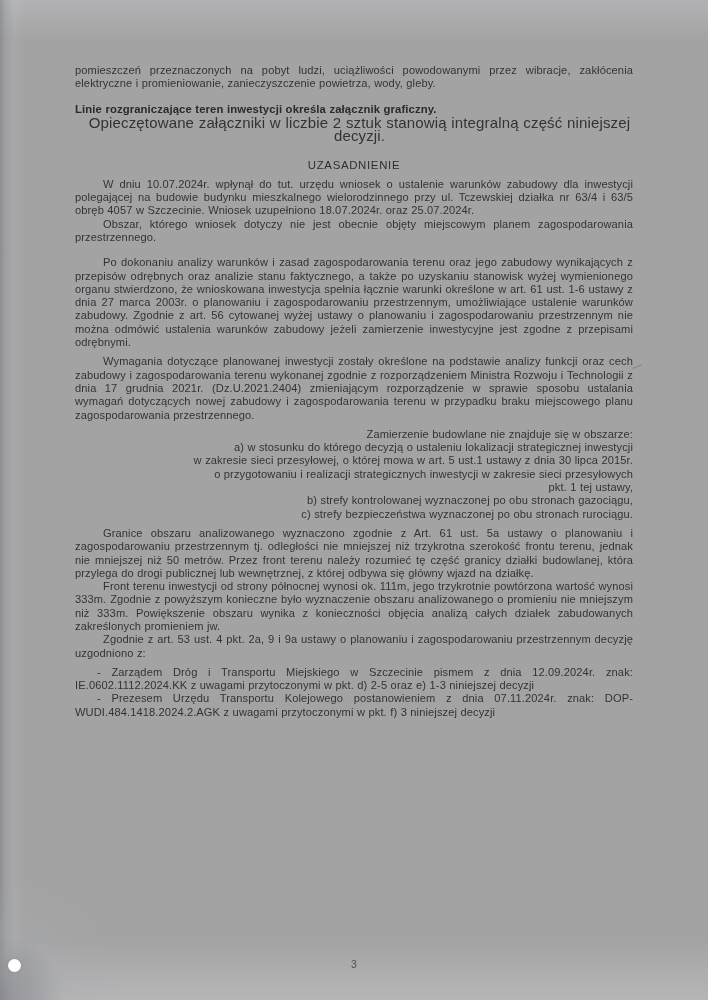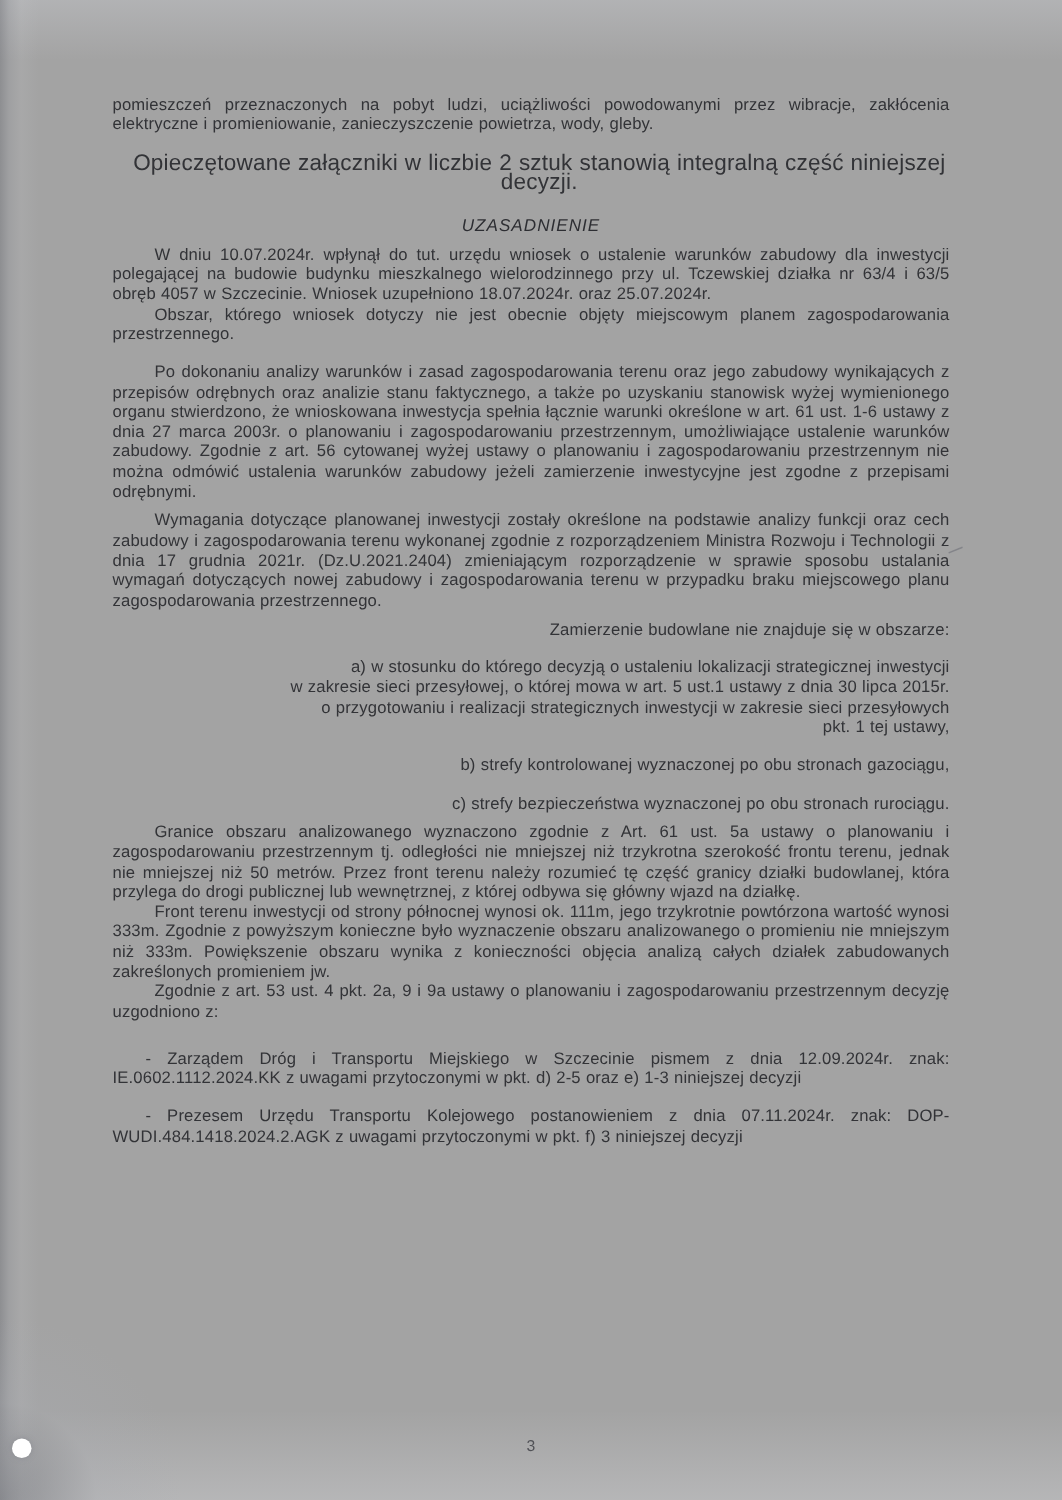--- a/index.html
+++ b/index.html
@@ -112,21 +112,20 @@
     text-indent: 28px;
   }
   .para.noindent {
     text-indent: 0;
   }
   .para.flush {
     text-align: right;
   }
   .para.hang {
     text-indent: 22px;
-    margin-top: 12px;
   }
 
   .gap-sm { height: 6px; }
   .gap-md { height: 11px; }
   .gap-lg { height: 15px; }
 
   .bold-line {
     font-weight: bold;
     font-size: 11.3px;
     line-height: 14px;
@@ -142,21 +141,20 @@
   }
 
   .section-heading {
     text-align: center;
     font-size: 11.4px;
     line-height: 14px;
     letter-spacing: 0.06em;
     color: #24252a;
     font-weight: normal;
     margin: 0;
-    font-style: italic;
   }
 
   .page-number {
     position: absolute;
     left: 0;
     top: 958px;
     width: 708px;
     text-align: center;
     font-size: 10.5px;
     color: #4a4b50;
@@ -179,20 +177,21 @@
   <div class="scan-shadow-bottomleft"></div>
   <div class="hole-punch"></div>
   <div class="margin-pen-mark"></div>
 
   <div id="doc-body">
 
     <p class="para noindent">pomieszczeń przeznaczonych na pobyt ludzi, uciążliwości powodowanymi przez wibracje, zakłócenia elektryczne i promieniowanie, zanieczyszczenie powietrza, wody, gleby.</p>
 
     <div class="gap-md"></div>
 
+    <p class="para bold-line">Linie rozgraniczające teren inwestycji określa załącznik graficzny.</p>
     <p class="para sub-line">Opieczętowane załączniki w liczbie 2 sztuk stanowią integralną część niniejszej decyzji.</p>
 
     <div class="gap-lg"></div>
 
     <p class="section-heading">UZASADNIENIE</p>
 
     <div class="gap-sm"></div>
 
     <p class="para indent">W dniu 10.07.2024r. wpłynął do tut. urzędu wniosek o ustalenie warunków zabudowy dla inwestycji polegającej na budowie budynku mieszkalnego wielorodzinnego przy ul. Tczewskiej działka nr 63/4 i 63/5 obręb 4057 w Szczecinie. Wniosek uzupełniono 18.07.2024r. oraz 25.07.2024r.</p>
     <p class="para indent">Obszar, którego wniosek dotyczy nie jest obecnie objęty miejscowym planem zagospodarowania przestrzennego.</p>

